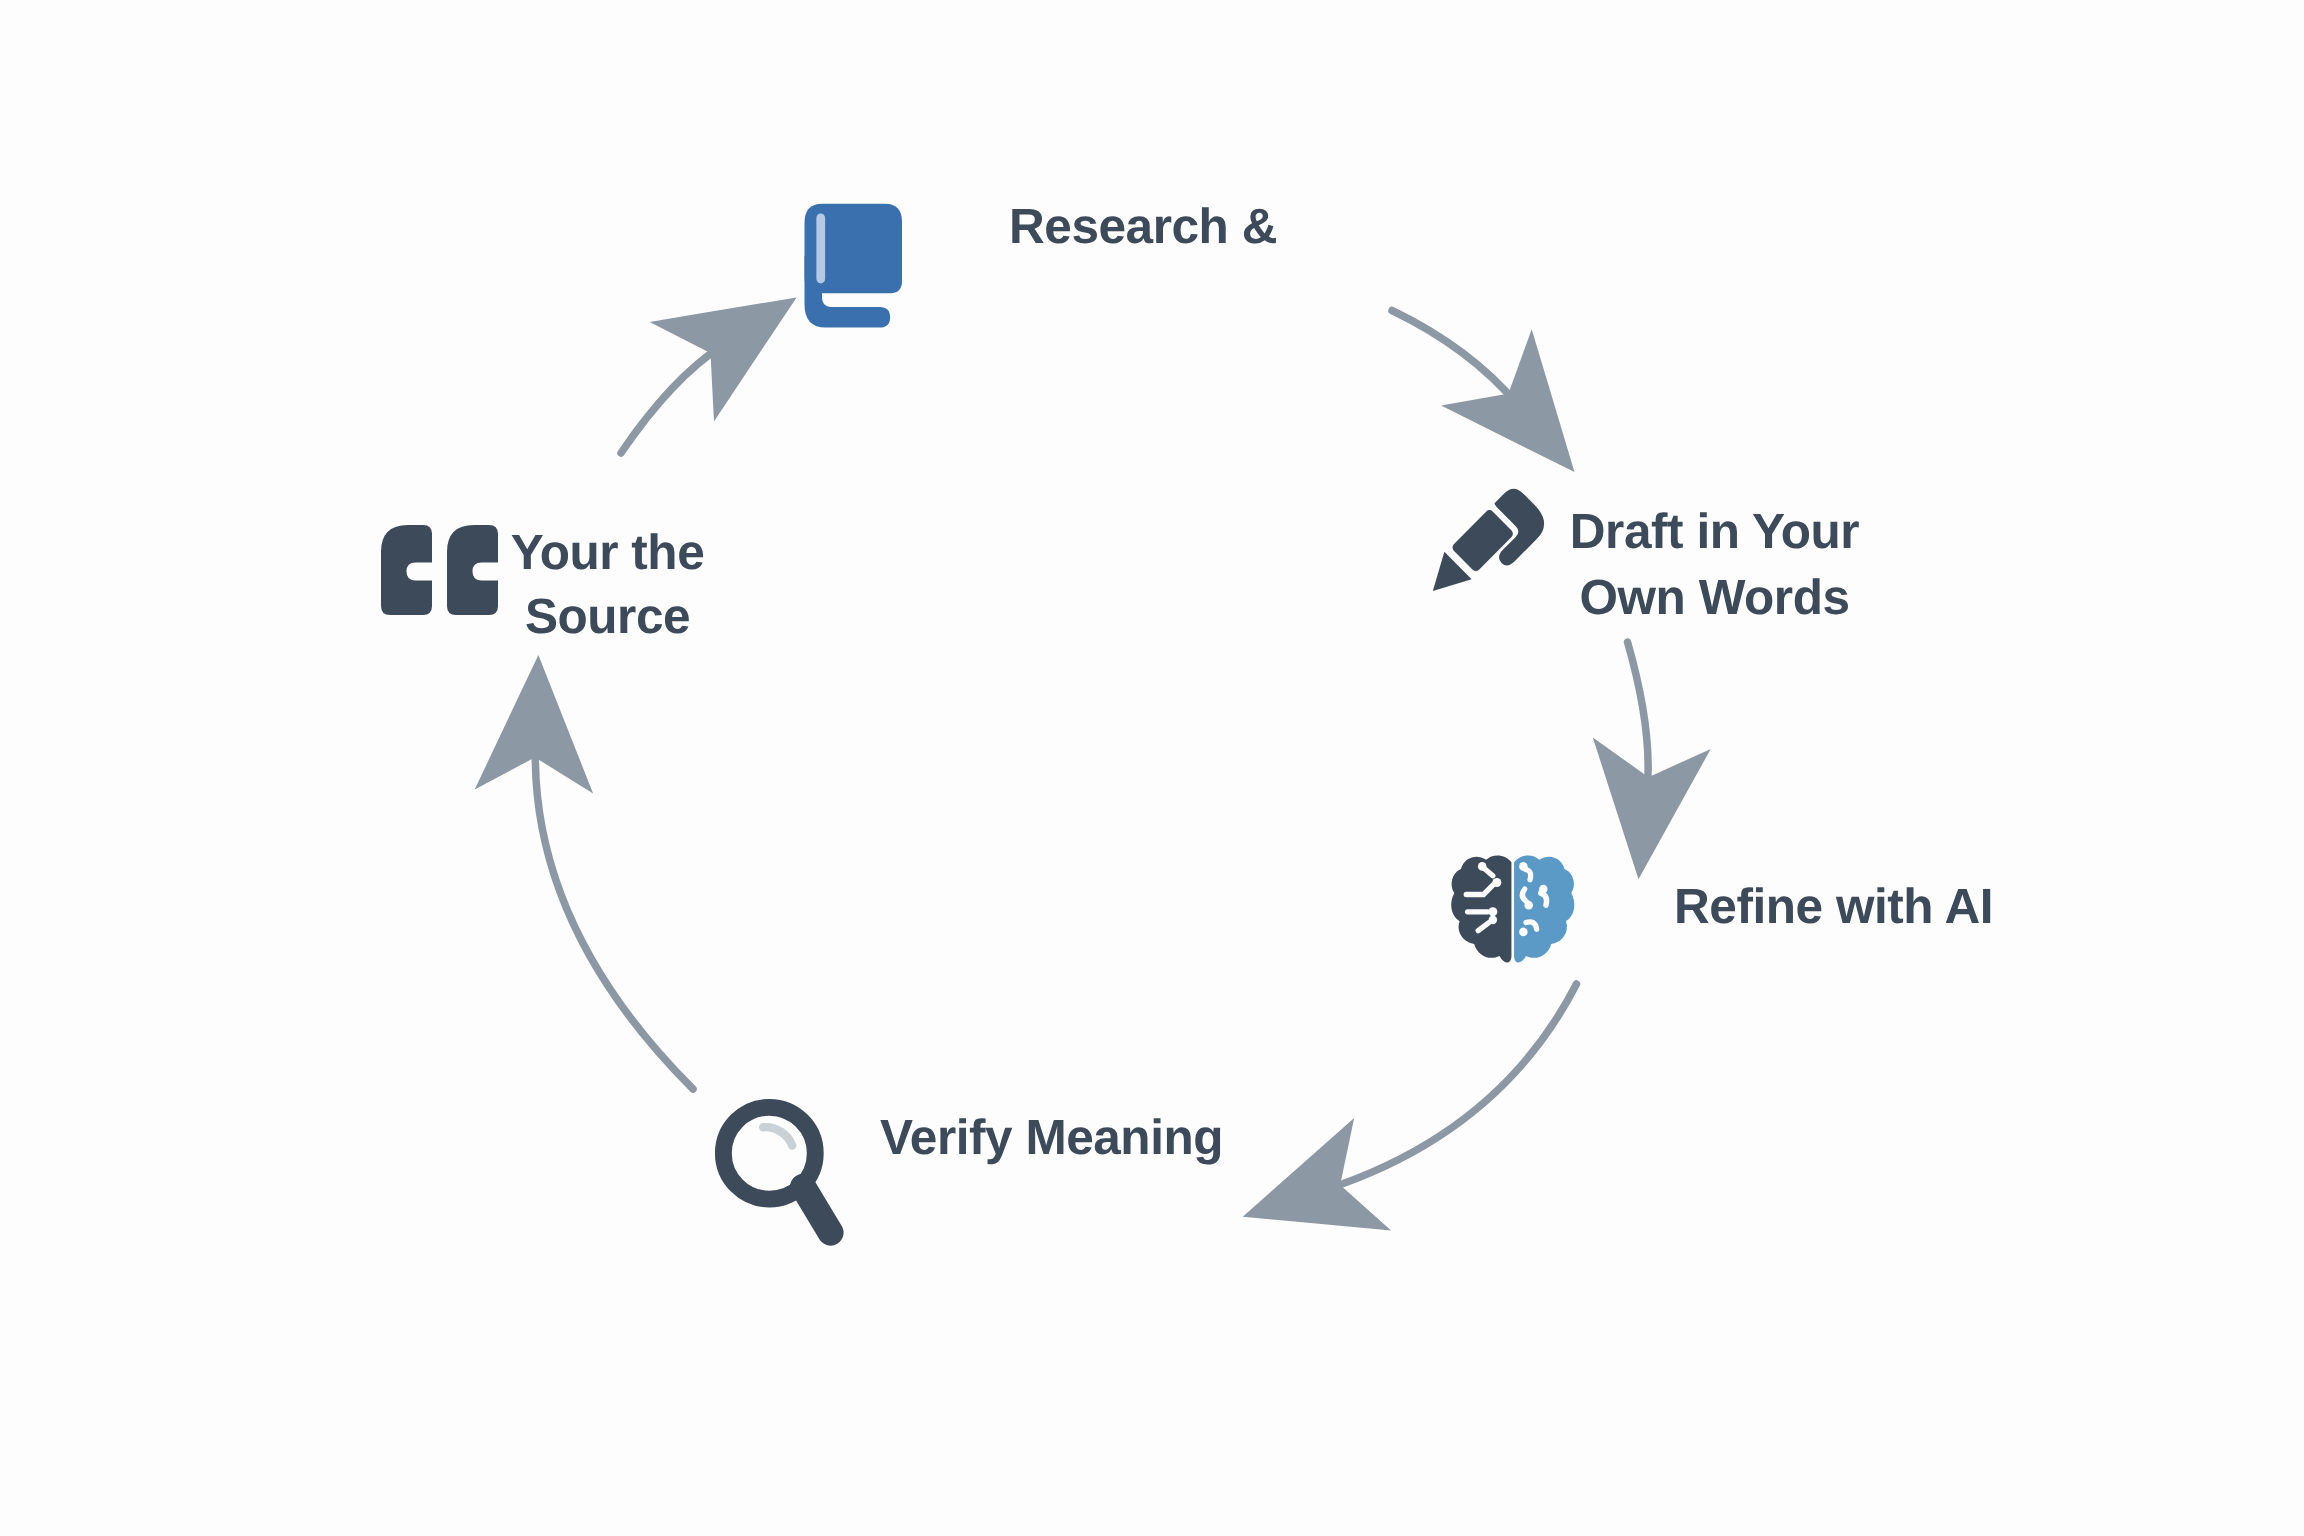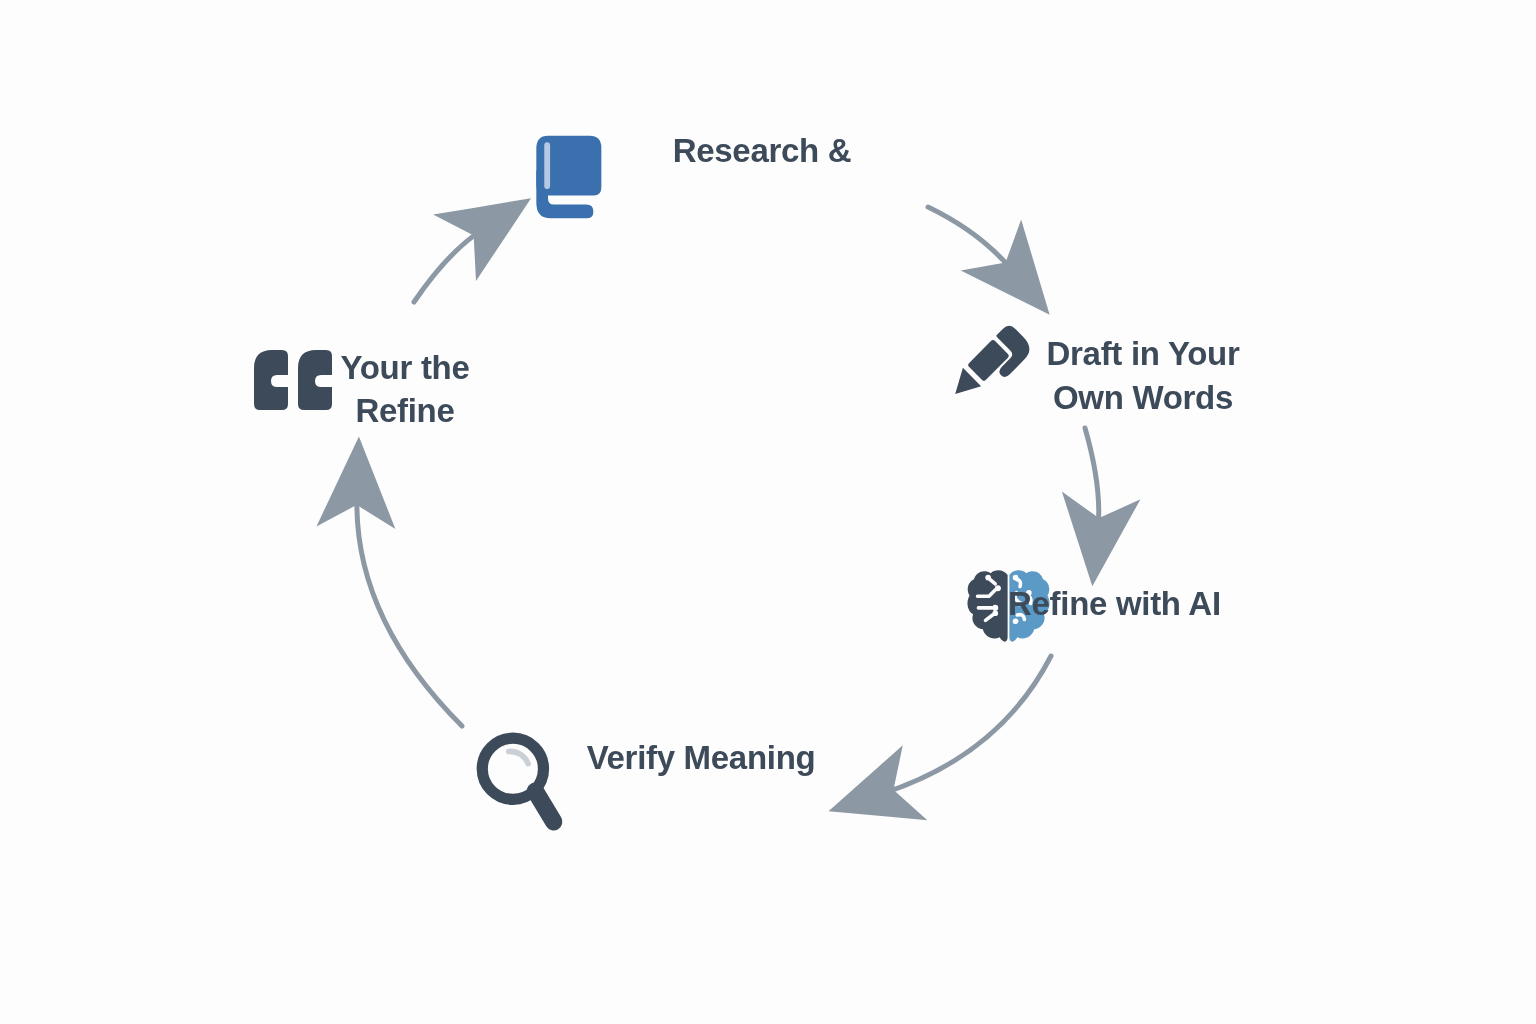--- a/index.html
+++ b/index.html
@@ -20,21 +20,21 @@
     font-weight:bold;
     font-size:33px;
     letter-spacing:-0.3px;
     line-height:44px;
   }
   .label span{display:block;}
   .label span:empty{display:none;}
   .center{text-align:center;}
   .label-research{left:610px;top:128px;width:304px;line-height:46px;}
   .label-draft{left:1042px;top:332px;width:202px;}
-  .label-refine{left:1008px;top:586px;width:220px;line-height:36px;text-align:left;}
+  .label-refine{left:1116px;top:586px;width:220px;line-height:36px;text-align:left;}
   .label-verify{left:578px;top:736px;width:246px;line-height:43px;}
   .label-cite{left:338px;top:346px;width:134px;line-height:43px;}
   .icon-book{left:528px;top:134px;}
   .icon-pen{left:942px;top:317px;}
   .icon-brain{left:966px;top:566px;}
   .icon-magnifier{left:470px;top:726px;}
   .icon-quote{left:254px;top:350px;}
 </style>
 </head>
 <body>
@@ -118,16 +118,16 @@
       <path fill="#3d4a59" d="M 18 0 H 28 Q 34 0 34 6 V 54 Q 34 60 28 60 H 6 Q 0 60 0 54 V 18 Q 0 0 18 0 Z"></path>
       <path fill="#fdfdfd" d="M 34 25 H 23 Q 17 25 17 31 Q 17 37 23 37 H 34 Z"></path>
     </g>
     <g transform="translate(44,0)">
       <path fill="#3d4a59" d="M 18 0 H 28 Q 34 0 34 6 V 54 Q 34 60 28 60 H 6 Q 0 60 0 54 V 18 Q 0 0 18 0 Z"></path>
       <path fill="#fdfdfd" d="M 34 25 H 23 Q 17 25 17 31 Q 17 37 23 37 H 34 Z"></path>
     </g>
   </svg>
   <div class="label label-cite center">
     <span>Your the</span>
-    <span>Refine</span>
+    <span>Source</span>
   </div>
 
 </div>
 
 </body></html>

